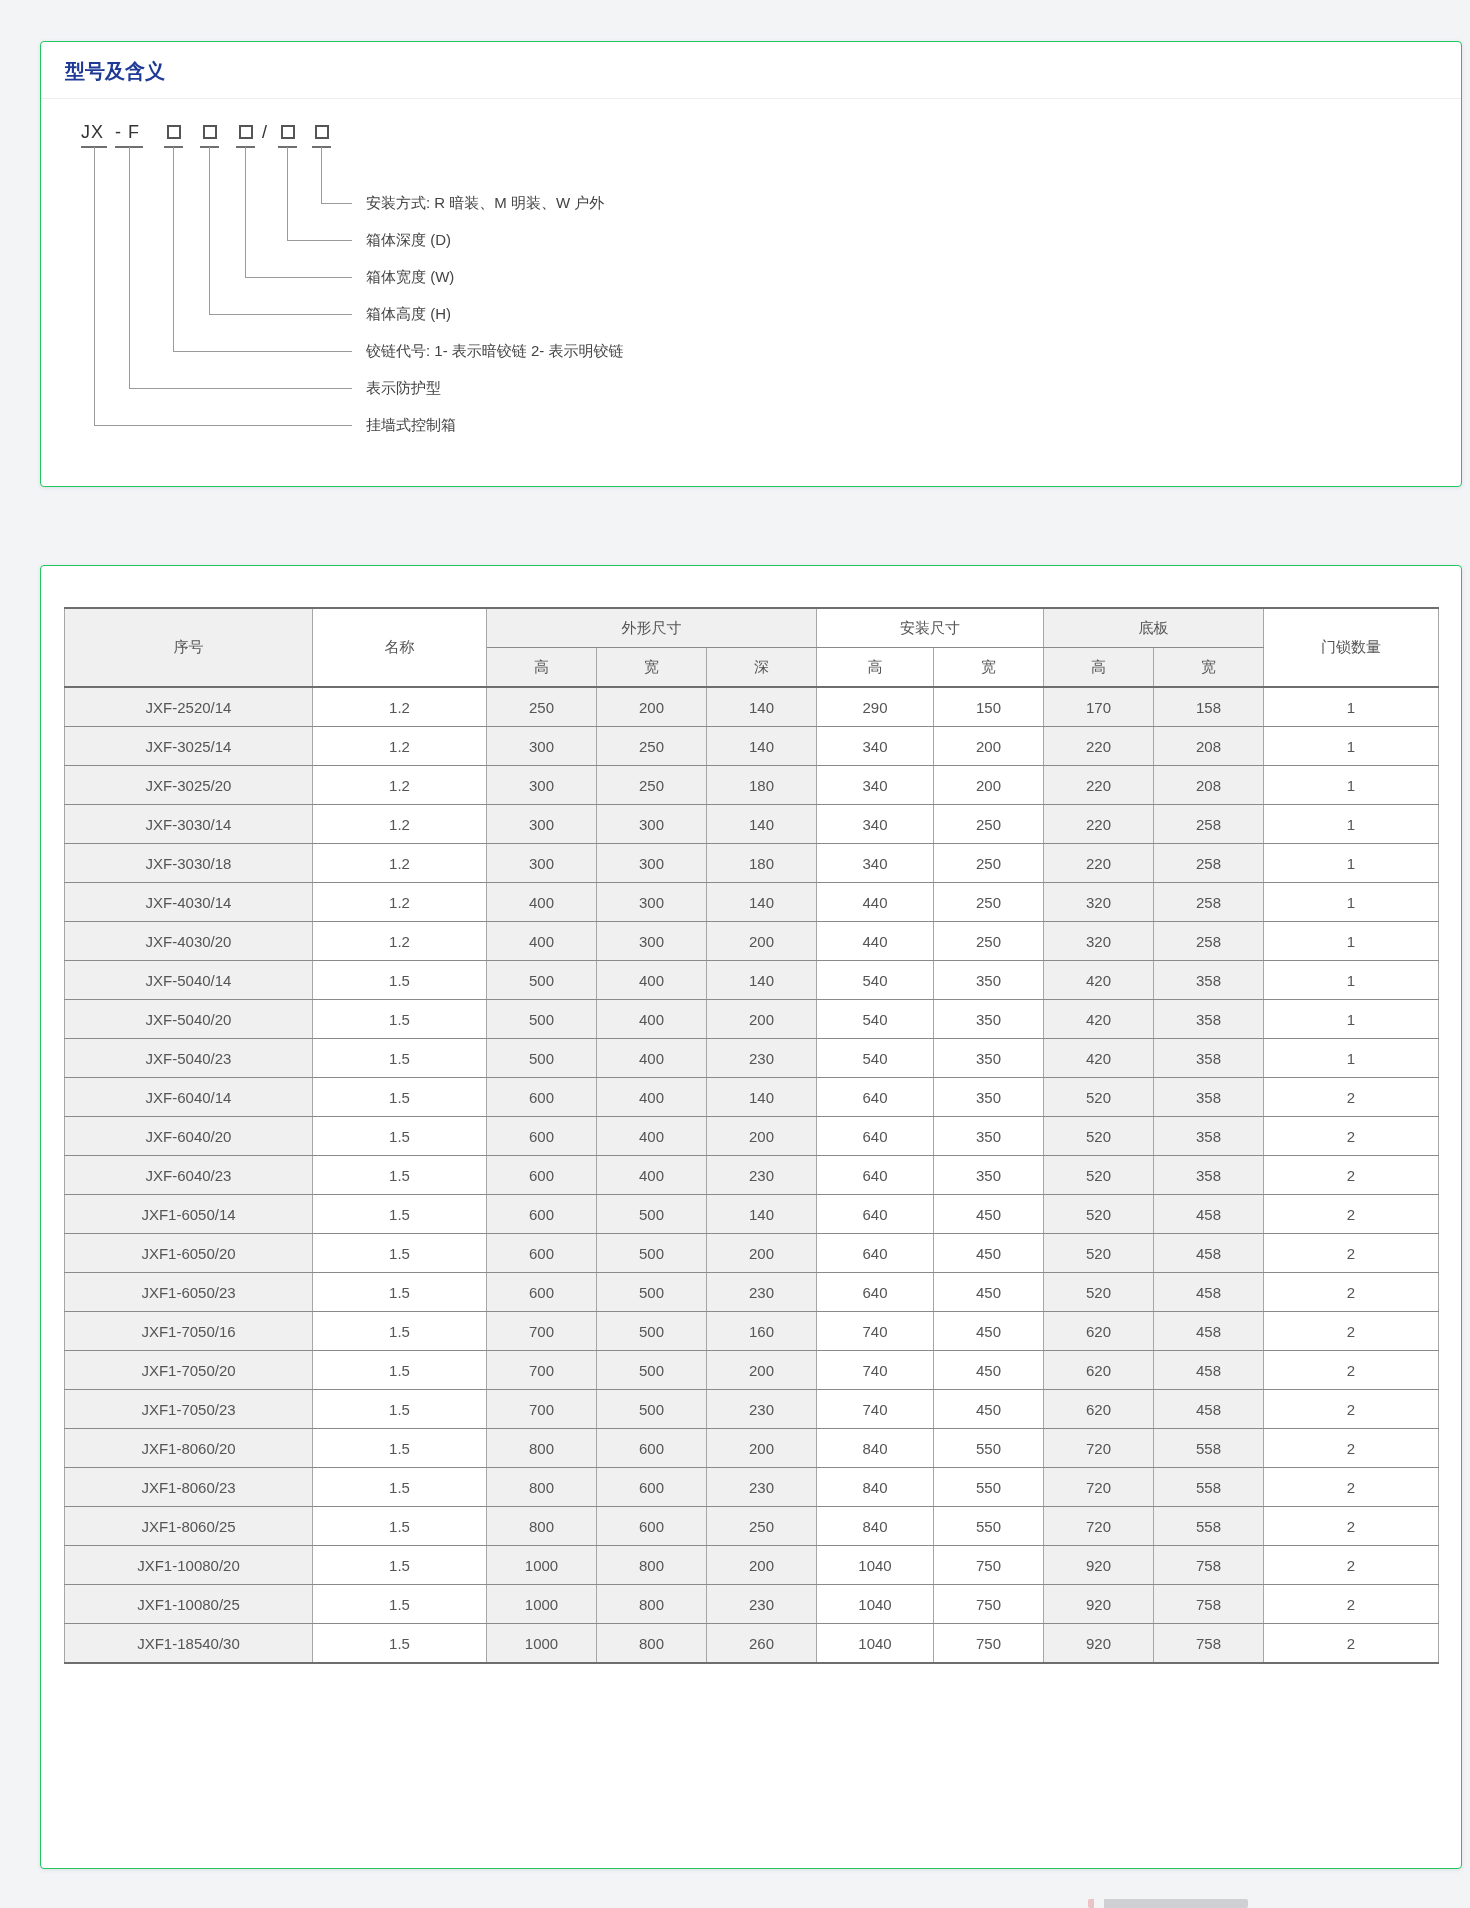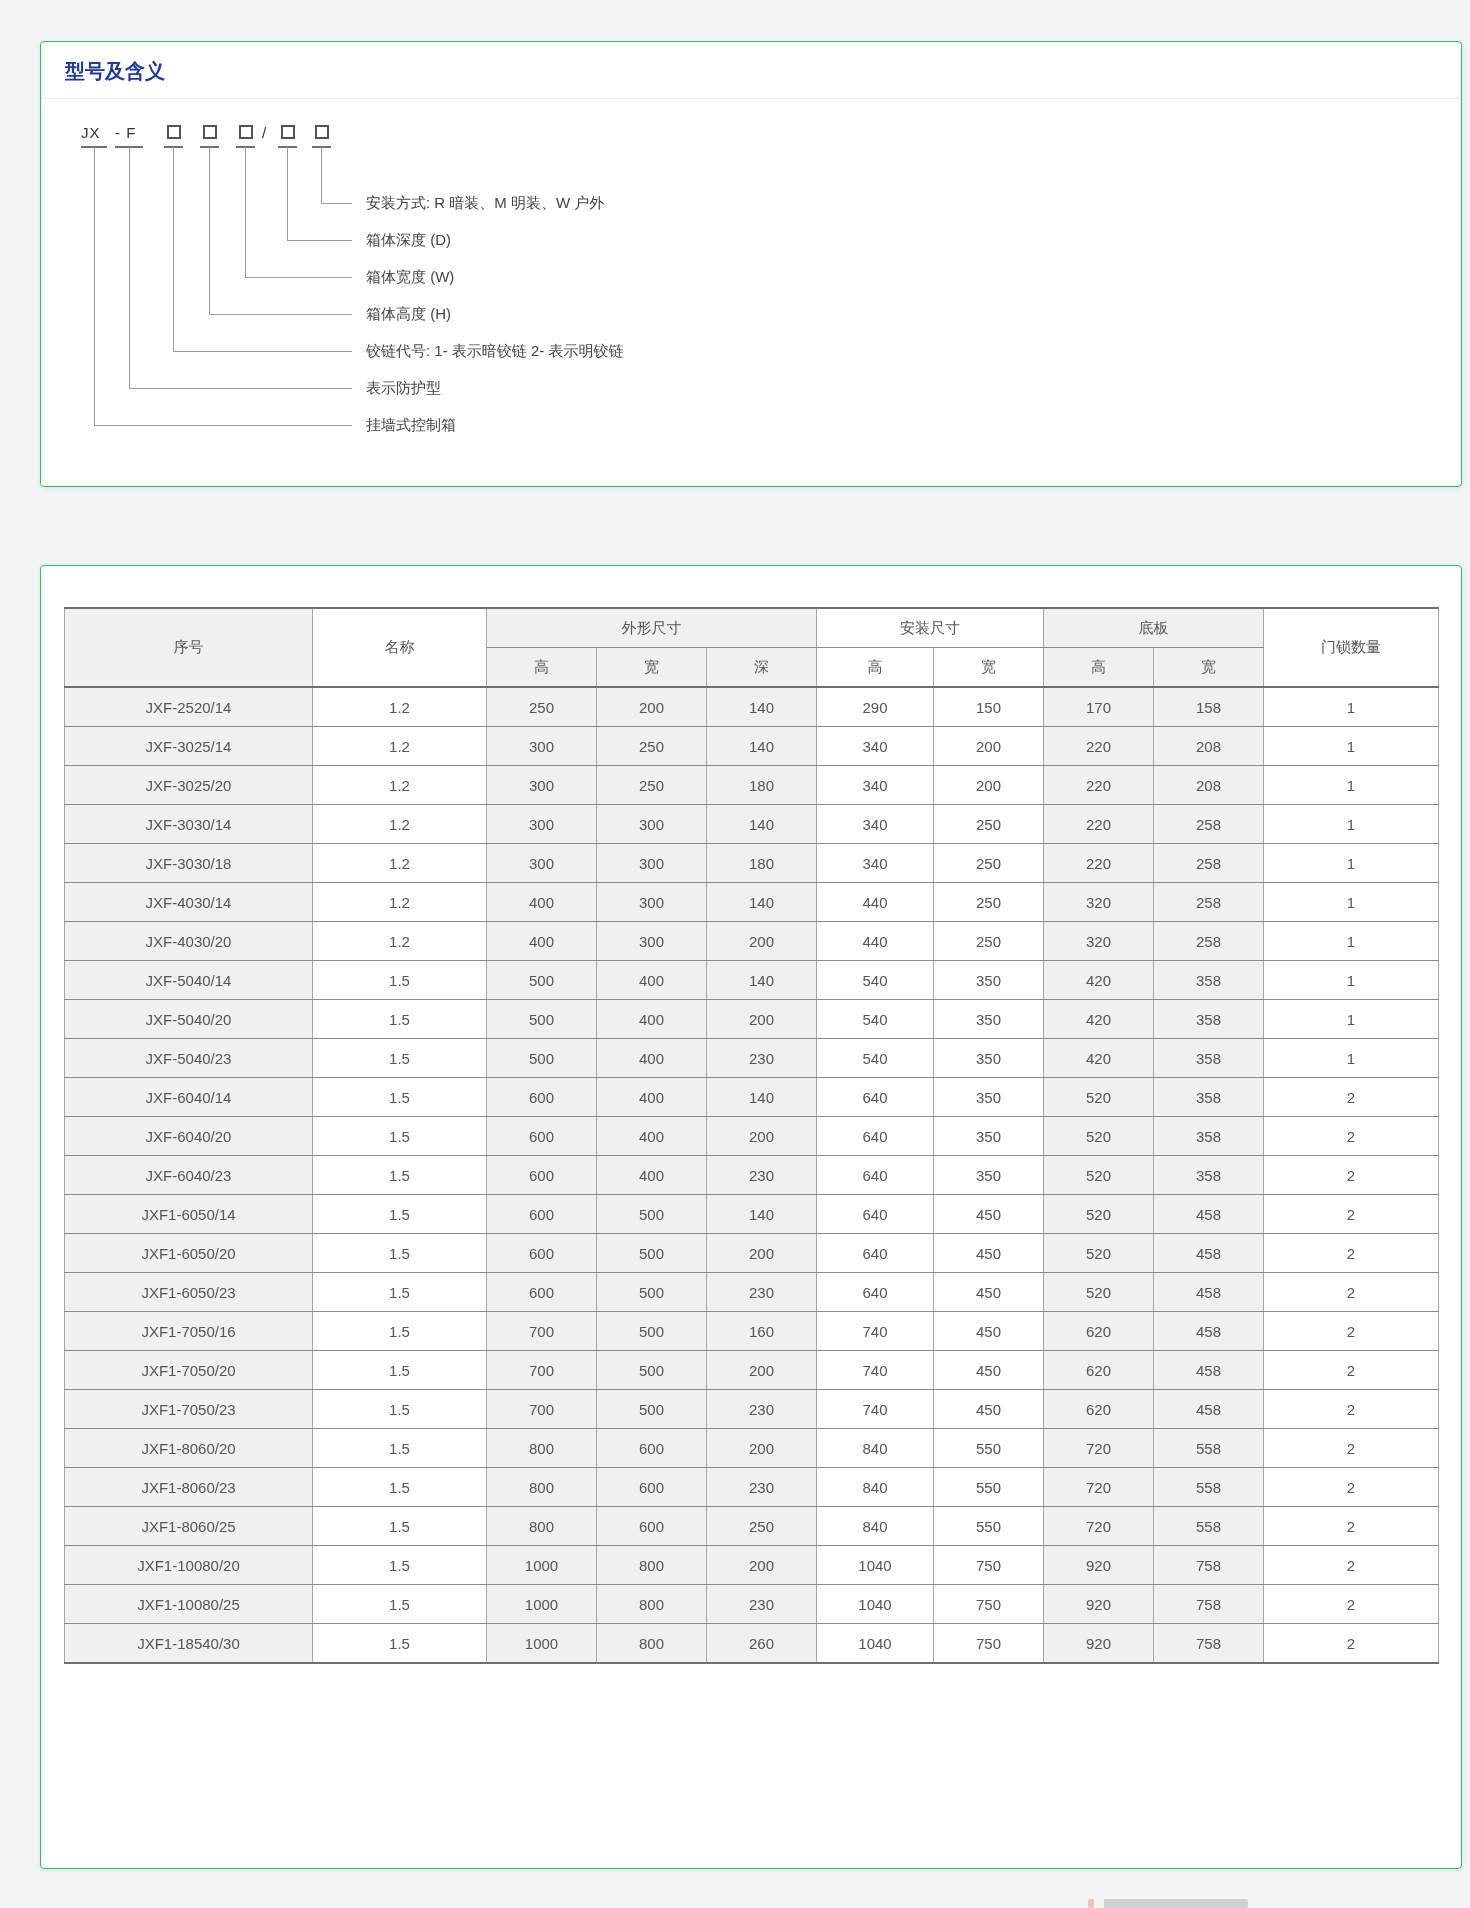--- a/index.html
+++ b/index.html
@@ -18,21 +18,21 @@
   .card-model{top:41px;height:446px;}
   .card-params{top:565px;height:1304px;}
   .card-title{
     margin:0;padding:16px 24px 14px;
     font-size:20px;line-height:26px;font-weight:bold;
     color:#1e3a96;border-bottom:1px solid #ededed;
   }
   
   .diagram{position:relative;height:388px;}
   .code-token{
-    position:absolute;top:25px;font-size:15px;line-height:17px;
+    position:absolute;top:25px;font-size:18px;line-height:17px;
     color:#333;font-weight:500;letter-spacing:1px;white-space:pre;
   }
   .code-box{
     position:absolute;top:26px;width:14px;height:14px;
     border:2px solid #555;box-sizing:border-box;background:#fff;
   }
   .u{position:absolute;top:47px;height:0;border-top:2px solid #6f6f6f;}
   .conn{
     position:absolute;top:48px;
     border-left:1px solid #9a9a9a;border-bottom:1px solid #9a9a9a;

